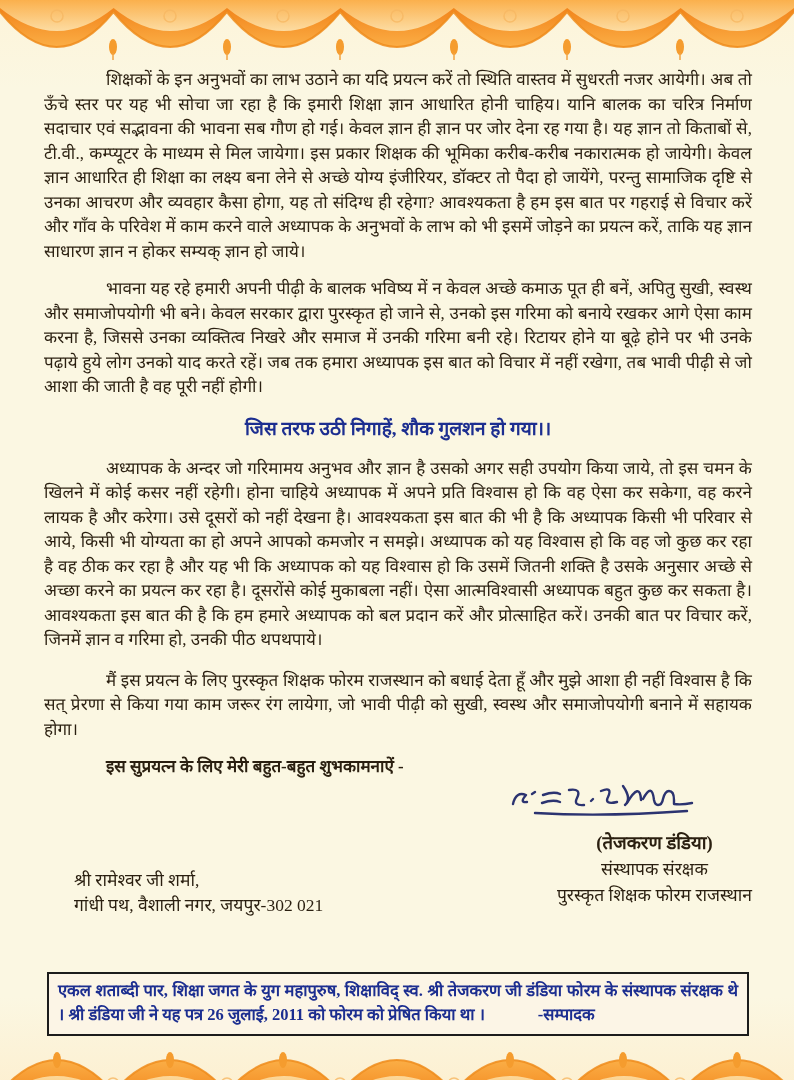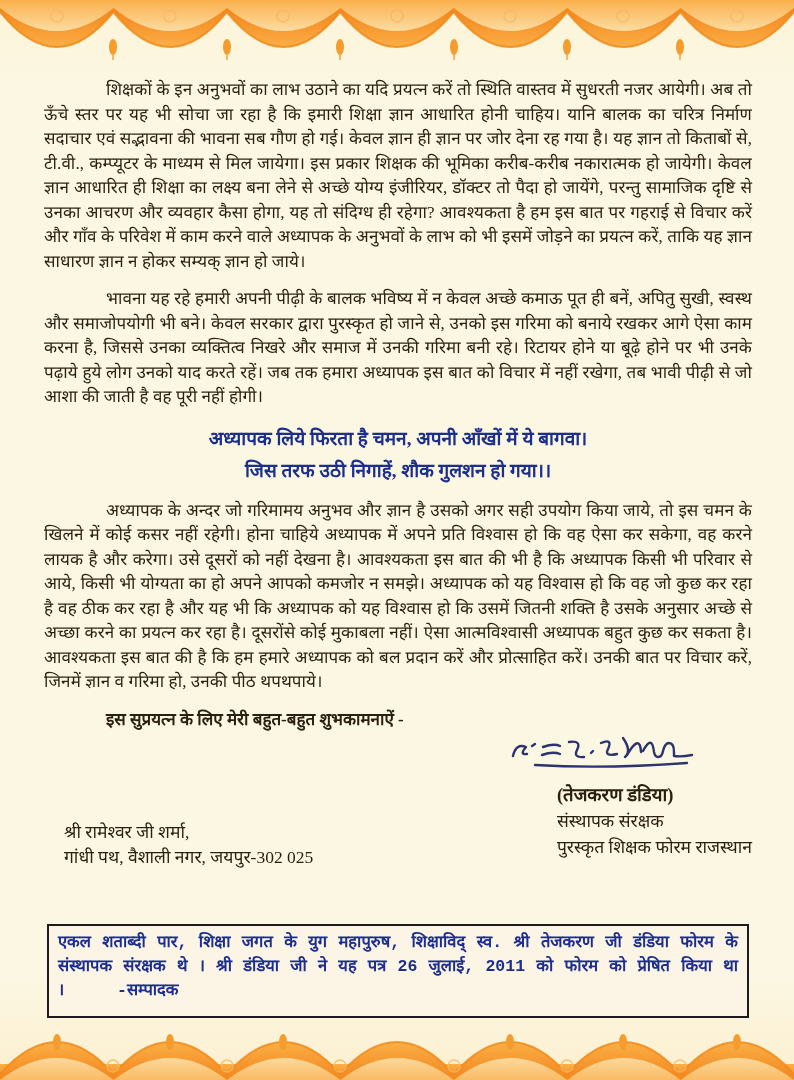--- a/index.html
+++ b/index.html
@@ -19,21 +19,21 @@
   .ornament{flex:0 0 auto;line-height:0;}
   .content{
     flex:1 1 auto;
     padding:6px 42px 0 44px;
     font-size:17px;
     line-height:24.5px;
   }
   .para{
     text-align:justify;
     text-indent:62px;
-    margin:10px 0 13px 0;
+    margin:0 0 13px 0;
     letter-spacing:.1px;
   }
   .bold-seg{font-weight:normal;}
   .couplet{
     text-align:center;
     font-weight:bold;
     color:#1c2e90;
     font-size:19px;
     line-height:32px;
     margin:4px 0 12px 0;
@@ -47,42 +47,41 @@
     position:relative;
     height:188px;
   }
   .signature-svg{
     position:absolute;
     top:2px;right:52px;
   }
   .signatory{
     position:absolute;
     top:50px;right:0;
-    text-align:left;
+    text-align:center;
     line-height:26px;
     font-size:17.5px;
   }
   .signatory .name{font-weight:bold;font-size:18.5px;}
   .address{
     position:absolute;
-    left:20px;top:88px;
+    left:30px;top:88px;
     line-height:25px;
     font-size:17.5px;
   }
   .note-box{
     margin:4px 3px 6px 3px;
     border:2.5px solid #1c1c1c;
     background:#fcf5e6;
-    padding:5px 9px 13px 9px;
+    padding:5px 9px 7px 9px;
     color:#1c2e90;
     font-weight:bold;
     font-size:16.5px;
     line-height:24px;
     text-align:justify;
-    font-family:Liberation Mono, monospace;
   }
   .note-author{margin-left:3.2em;white-space:nowrap;}
   .bottom-wrap{position:relative;flex:0 0 auto;line-height:0;margin-top:auto;}
 </style>
 </head>
 <body>
 
 <div class="page">
 
   <div class="ornament">
@@ -136,26 +135,26 @@
     </svg>
   </div>
 
   <div class="content">
 
     <p class="para">शिक्षकों के इन अनुभवों का लाभ उठाने का यदि प्रयत्न करें तो स्थिति वास्तव में सुधरती नजर आयेगी। अब तो ऊँचे स्तर पर यह भी सोचा जा रहा है कि इमारी शिक्षा ज्ञान आधारित होनी चाहिय। यानि बालक का चरित्र निर्माण सदाचार एवं सद्भावना की भावना सब गौण हो गई। केवल ज्ञान ही ज्ञान पर जोर देना रह गया है। यह ज्ञान तो किताबों से, टी.वी., कम्प्यूटर के माध्यम से मिल जायेगा। इस प्रकार शिक्षक की भूमिका करीब-करीब नकारात्मक हो जायेगी। केवल ज्ञान आधारित ही शिक्षा का लक्ष्य बना लेने से अच्छे योग्य इंजीरियर, डॉक्टर तो पैदा हो जायेंगे, परन्तु सामाजिक दृष्टि से उनका आचरण और व्यवहार कैसा होगा, यह तो संदिग्ध ही रहेगा? आवश्यकता है हम इस बात पर गहराई से विचार करें और गाँव के परिवेश में काम करने वाले अध्यापक के अनुभवों के लाभ को भी इसमें जोड़ने का प्रयत्न करें, ताकि यह ज्ञान साधारण ज्ञान न होकर सम्यक् ज्ञान हो जाये।</p>
 
     <p class="para"><span>भावना यह रहे हमारी अपनी पीढ़ी के बालक भविष्य में न केवल अच्छे कमाऊ पूत ही बनें, अपितु सुखी, स्वस्थ और समाजोपयोगी भी बने। केवल सरकार द्वारा पुरस्कृत हो जाने से, उनको इस गरिमा को बनाये रखकर आगे ऐसा काम करना है, जिससे उनका व्यक्तित्व निखरे और समाज में उनकी गरिमा बनी रहे। रिटायर होने या बूढ़े होने पर भी उनके पढ़ाये हुये लोग उनको याद करते रहें। </span><span class="bold-seg">जब तक</span><span> हमारा अध्यापक </span><span class="bold-seg">इस बात</span><span> को विचार में नहीं रखेगा, तब भावी पीढ़ी से जो आशा की जाती है वह पूरी नहीं होगी।</span></p>
 
     <div class="couplet">
-      <div>अध्यापक लिये फिरता है चमन, अपनी आँखों में ये बागवा।</div>
       <div>जिस तरफ उठी निगाहें, शौक गुलशन हो गया।।</div>
     </div>
 
     <p class="para">अध्यापक के अन्दर जो गरिमामय अनुभव और ज्ञान है उसको अगर सही उपयोग किया जाये, तो इस चमन के खिलने में कोई  कसर नहीं रहेगी। होना चाहिये अध्यापक में अपने प्रति विश्वास हो कि वह ऐसा कर सकेगा, वह करने लायक है और करेगा। उसे दूसरों को नहीं देखना है। आवश्यकता इस बात की भी है कि अध्यापक किसी भी परिवार से आये, किसी भी योग्यता का हो अपने आपको कमजोर न समझे। अध्यापक को यह विश्वास हो कि वह जो कुछ कर रहा है वह ठीक कर रहा है और यह भी कि अध्यापक को यह विश्वास हो कि उसमें जितनी शक्ति है उसके अनुसार अच्छे से अच्छा करने का प्रयत्न कर रहा है। दूसरोंसे कोई मुकाबला नहीं। ऐसा आत्मविश्वासी अध्यापक बहुत कुछ कर सकता है। आवश्यकता इस बात की है कि हम हमारे अध्यापक को बल प्रदान करें और प्रोत्साहित करें। उनकी  बात पर विचार करें, जिनमें ज्ञान व गरिमा हो, उनकी पीठ थपथपाये।</p>
 
+    <p class="para" style="margin-top:16px;">मैं इस प्रयत्न के लिए पुरस्कृत शिक्षक फोरम राजस्थान को बधाई देता हूँ और मुझे आशा ही नहीं  विश्वास है कि सत् प्रेरणा से किया गया काम जरूर रंग लायेगा, जो भावी पीढ़ी को सुखी, स्वस्थ और समाजोपयोगी बनाने में सहायक होगा।</p>
 
     <p class="closing">इस सुप्रयत्न के लिए मेरी बहुत-बहुत शुभकामनाऐं -</p>
 
     <div class="sign-area">
 
       <svg class="signature-svg" width="195" height="46" viewBox="0 0 195 46">
         <g stroke="#2b3370" stroke-width="2.4" fill="none" stroke-linecap="round" stroke-linejoin="round">
           <path d="M8,22 q3,-13 13,-9 q-7,8 1,7"></path>
           <path d="M27,12 l3,-2"></path>
           <path d="M38,13 q11,-4 17,-1"></path>
@@ -171,21 +170,21 @@
       </svg>
 
       <div class="signatory">
         <div class="name">(तेजकरण डंडिया)</div>
         <div>संस्थापक संरक्षक</div>
         <div>पुरस्कृत शिक्षक फोरम राजस्थान</div>
       </div>
 
       <div class="address">
         <div>श्री रामेश्वर जी शर्मा,</div>
-        <div>गांधी पथ, वैशाली नगर, जयपुर-302 025</div>
+        <div>गांधी पथ, वैशाली नगर, जयपुर-302 021</div>
       </div>
     </div>
 
     <div class="note-box"><span>एकल शताब्दी पार, शिक्षा जगत के युग महापुरुष, शिक्षाविद् स्व. श्री तेजकरण जी डंडिया फोरम के संस्थापक संरक्षक थे । श्री डंडिया जी ने यह पत्र 26 जुलाई, 2011 को फोरम को प्रेषित किया था ।</span><span class="note-author">-सम्पादक</span></div>
 
   </div>
 
   <div class="bottom-wrap">
     <svg width="794" height="66" viewBox="0 0 794 66">
       <defs>

